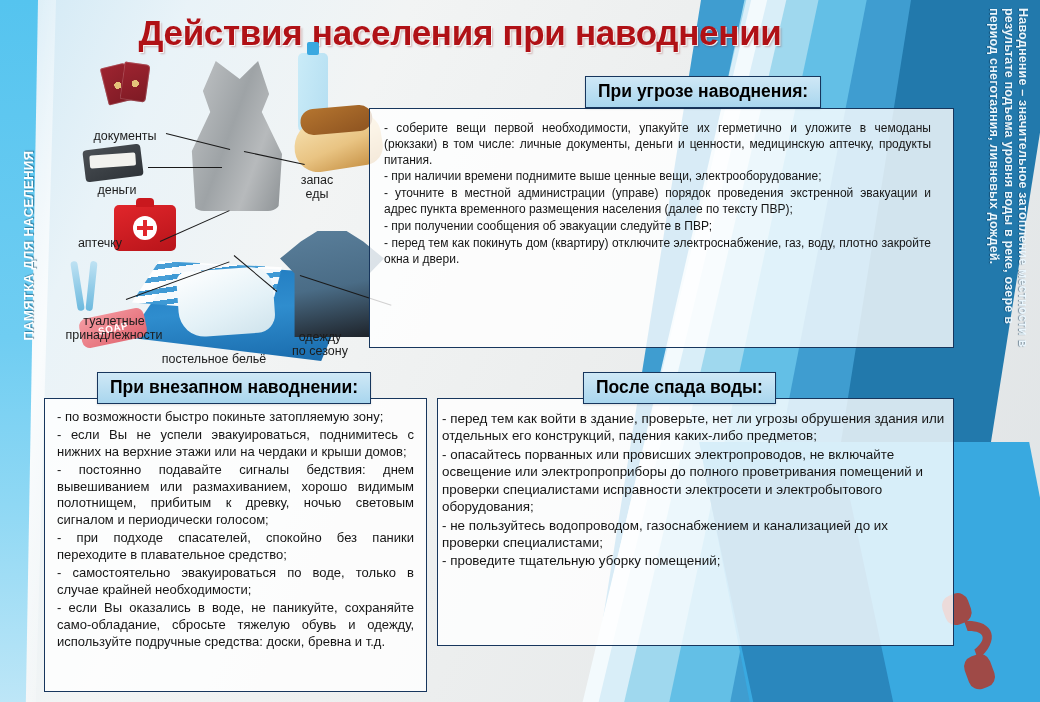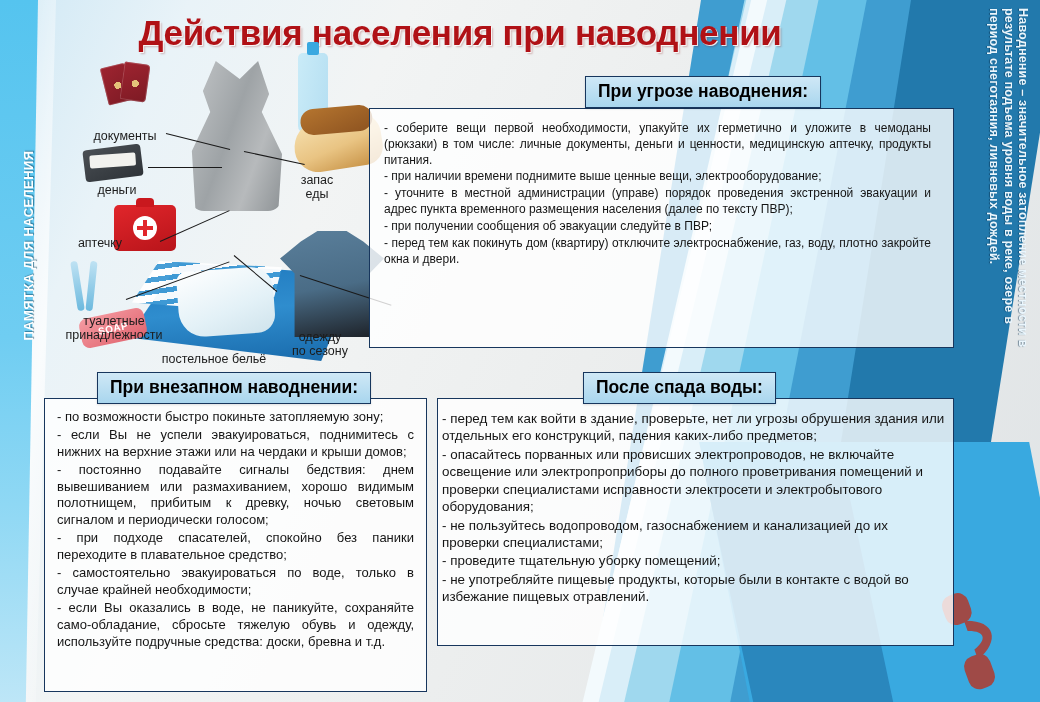--- a/index.html
+++ b/index.html
@@ -433,18 +433,17 @@
     </div>
   </div>
 
   <div class="box-head" id="head-after">После спада воды:</div>
   <div class="box" id="box-after">
     <div class="box-body">
       <p>- перед тем как войти в здание, проверьте, нет ли угрозы обрушения здания или отдельных его конструкций, падения каких-либо предметов;</p>
       <p>- опасайтесь порванных или провисших электропроводов, не включайте освещение или электропроприборы до полного проветривания помещений и проверки специалистами исправности электросети и электробытового оборудования;</p>
       <p>- не пользуйтесь водопроводом, газоснабжением и канализацией до их проверки специалистами;</p>
       <p>- проведите тщательную уборку помещений;</p>
-      <p>- не употребляйте пищевые продукты, которые были в контакте с водой во избежание пищевых отравлений.</p>
     </div>
   </div>
 
 
 </div>
 
 </body></html>

